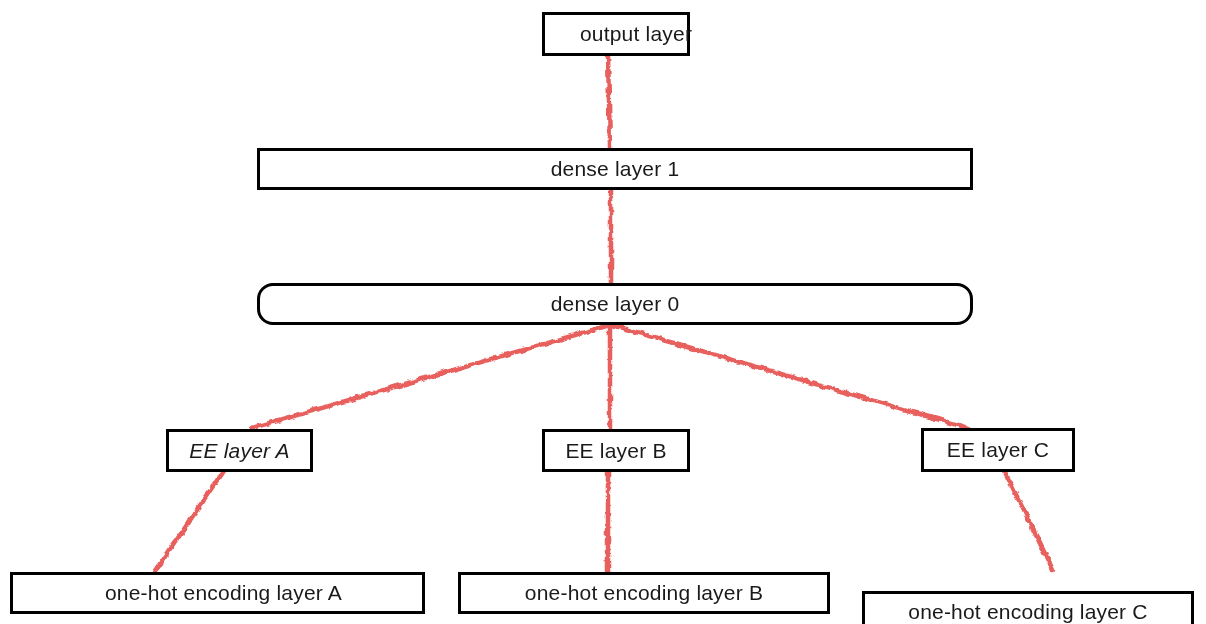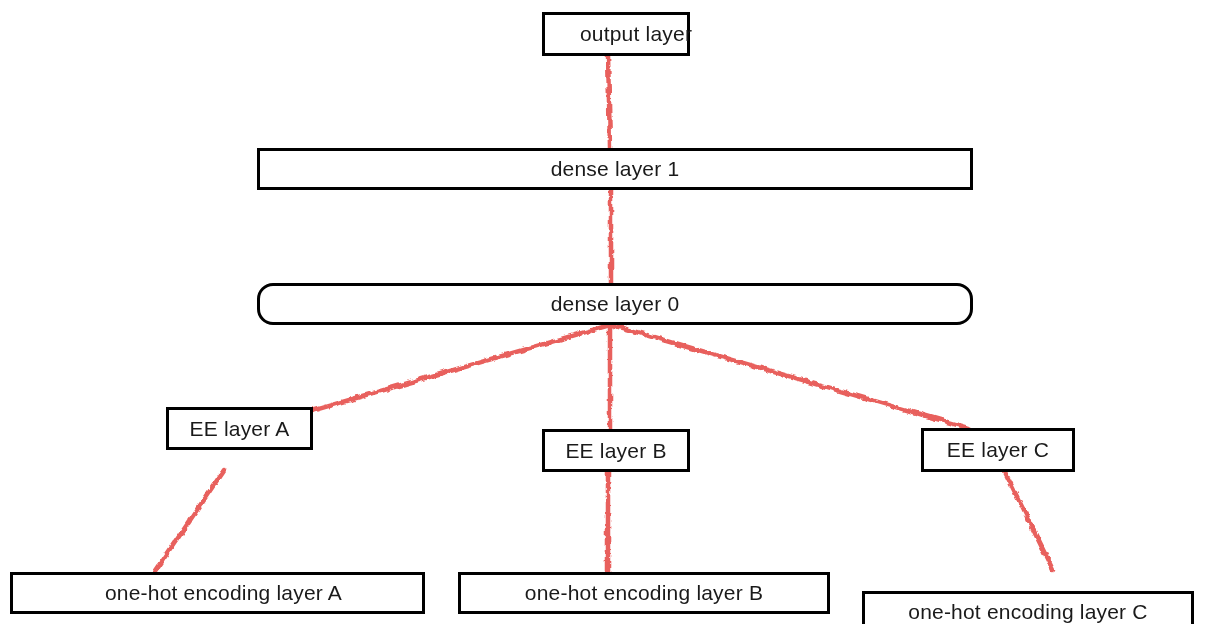--- a/index.html
+++ b/index.html
@@ -34,21 +34,21 @@
     justify-content: center;
     font-size: 21px;
     color: #1a1a1a;
     letter-spacing: 0.2px;
     white-space: nowrap;
   }
   
   .n-output  { left: 542px; top: 12px;  width: 148px; height: 44px; padding-left: 40px; }
   .n-dense1  { left: 257px; top: 148px; width: 716px; height: 42px; }
   .n-dense0  { left: 257px; top: 283px; width: 716px; height: 42px; border-radius: 16px; }
-  .n-ee-a    { left: 166px; top: 407px; width: 147px; height: 43px; }
+  .n-ee-a    { left: 166px; top: 429px; width: 147px; height: 43px; font-style: italic; }
   .n-ee-b    { left: 542px; top: 429px; width: 148px; height: 43px; }
   .n-ee-c    { left: 921px; top: 428px; width: 154px; height: 44px; }
   .n-oh-a    { left: 10px;  top: 572px; width: 415px; height: 42px; padding-left: 12px; }
   .n-oh-b    { left: 458px; top: 572px; width: 372px; height: 42px; }
   .n-oh-c    { left: 862px; top: 572px; width: 332px; height: 42px; margin-top: 19px; }
 </style>
 </head>
 <body>
 
 <div class="stage">

